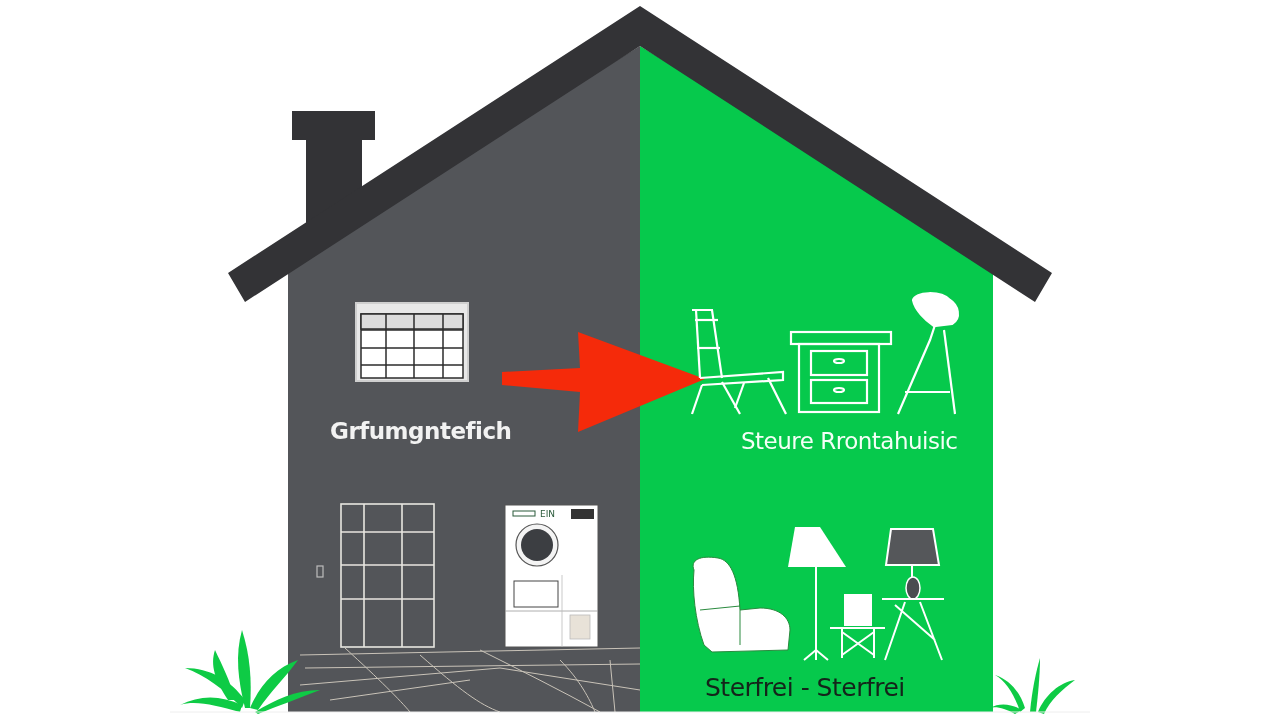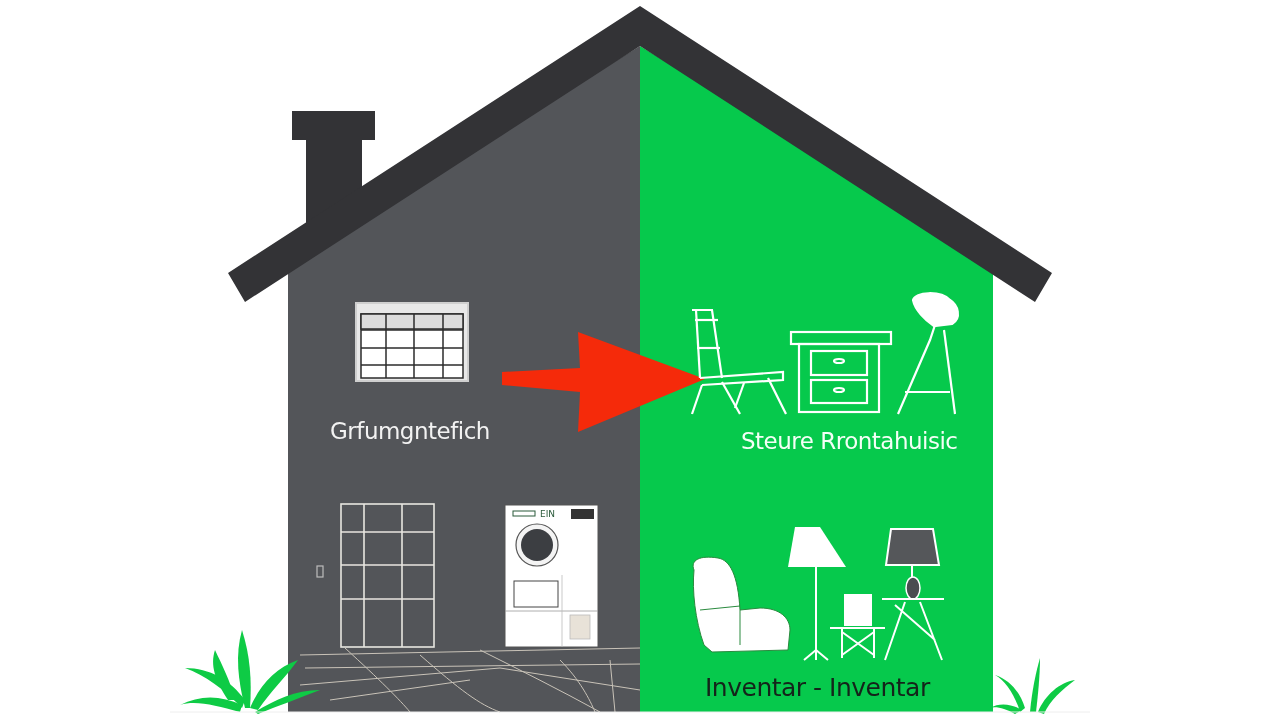--- a/index.html
+++ b/index.html
@@ -11,21 +11,21 @@
   }
   #scene { position: absolute; left: 0; top: 0; width: 1280px; height: 720px; }
   .label {
     position: absolute;
     font-family: "DejaVu Sans", sans-serif;
     white-space: nowrap;
     letter-spacing: -0.5px;
   }
   #label-left {
     left: 330px; top: 418px;
-    font-size: 23px; color: #f2f2f2;
+    font-size: 23px; color: #f2f2f2; font-weight: bold;
   }
   #label-right-top {
     left: 697px; top: 428px;
     font-size: 23px; color: #f4fff6; margin-left: 44px;
   }
   #label-right-bottom {
     left: 705px; top: 673px;
     font-size: 25px; color: #14241a;
   }
 </style>
@@ -165,13 +165,13 @@
     <path d="M1030,712 C1032,690 1036,672 1040,658 C1040,675 1038,695 1036,712 Z"></path>
     <path d="M1038,712 C1045,695 1060,682 1075,680 C1062,690 1050,700 1044,714 Z"></path>
     <path d="M1015,714 C1005,708 995,706 990,708 C1000,702 1012,704 1022,710 Z"></path>
   </g>
 
   <line x1="170" y1="712" x2="1090" y2="712" stroke="#eeeeee" stroke-width="1"></line>
 </svg>
 
 <div class="label" id="label-left">Grfumgntefich</div>
 <div class="label" id="label-right-top">Steure Rrontahuisic</div>
-<div class="label" id="label-right-bottom">Inventar - Inventar</div>
+<div class="label" id="label-right-bottom">Sterfrei - Sterfrei</div>
 
 </body></html>

